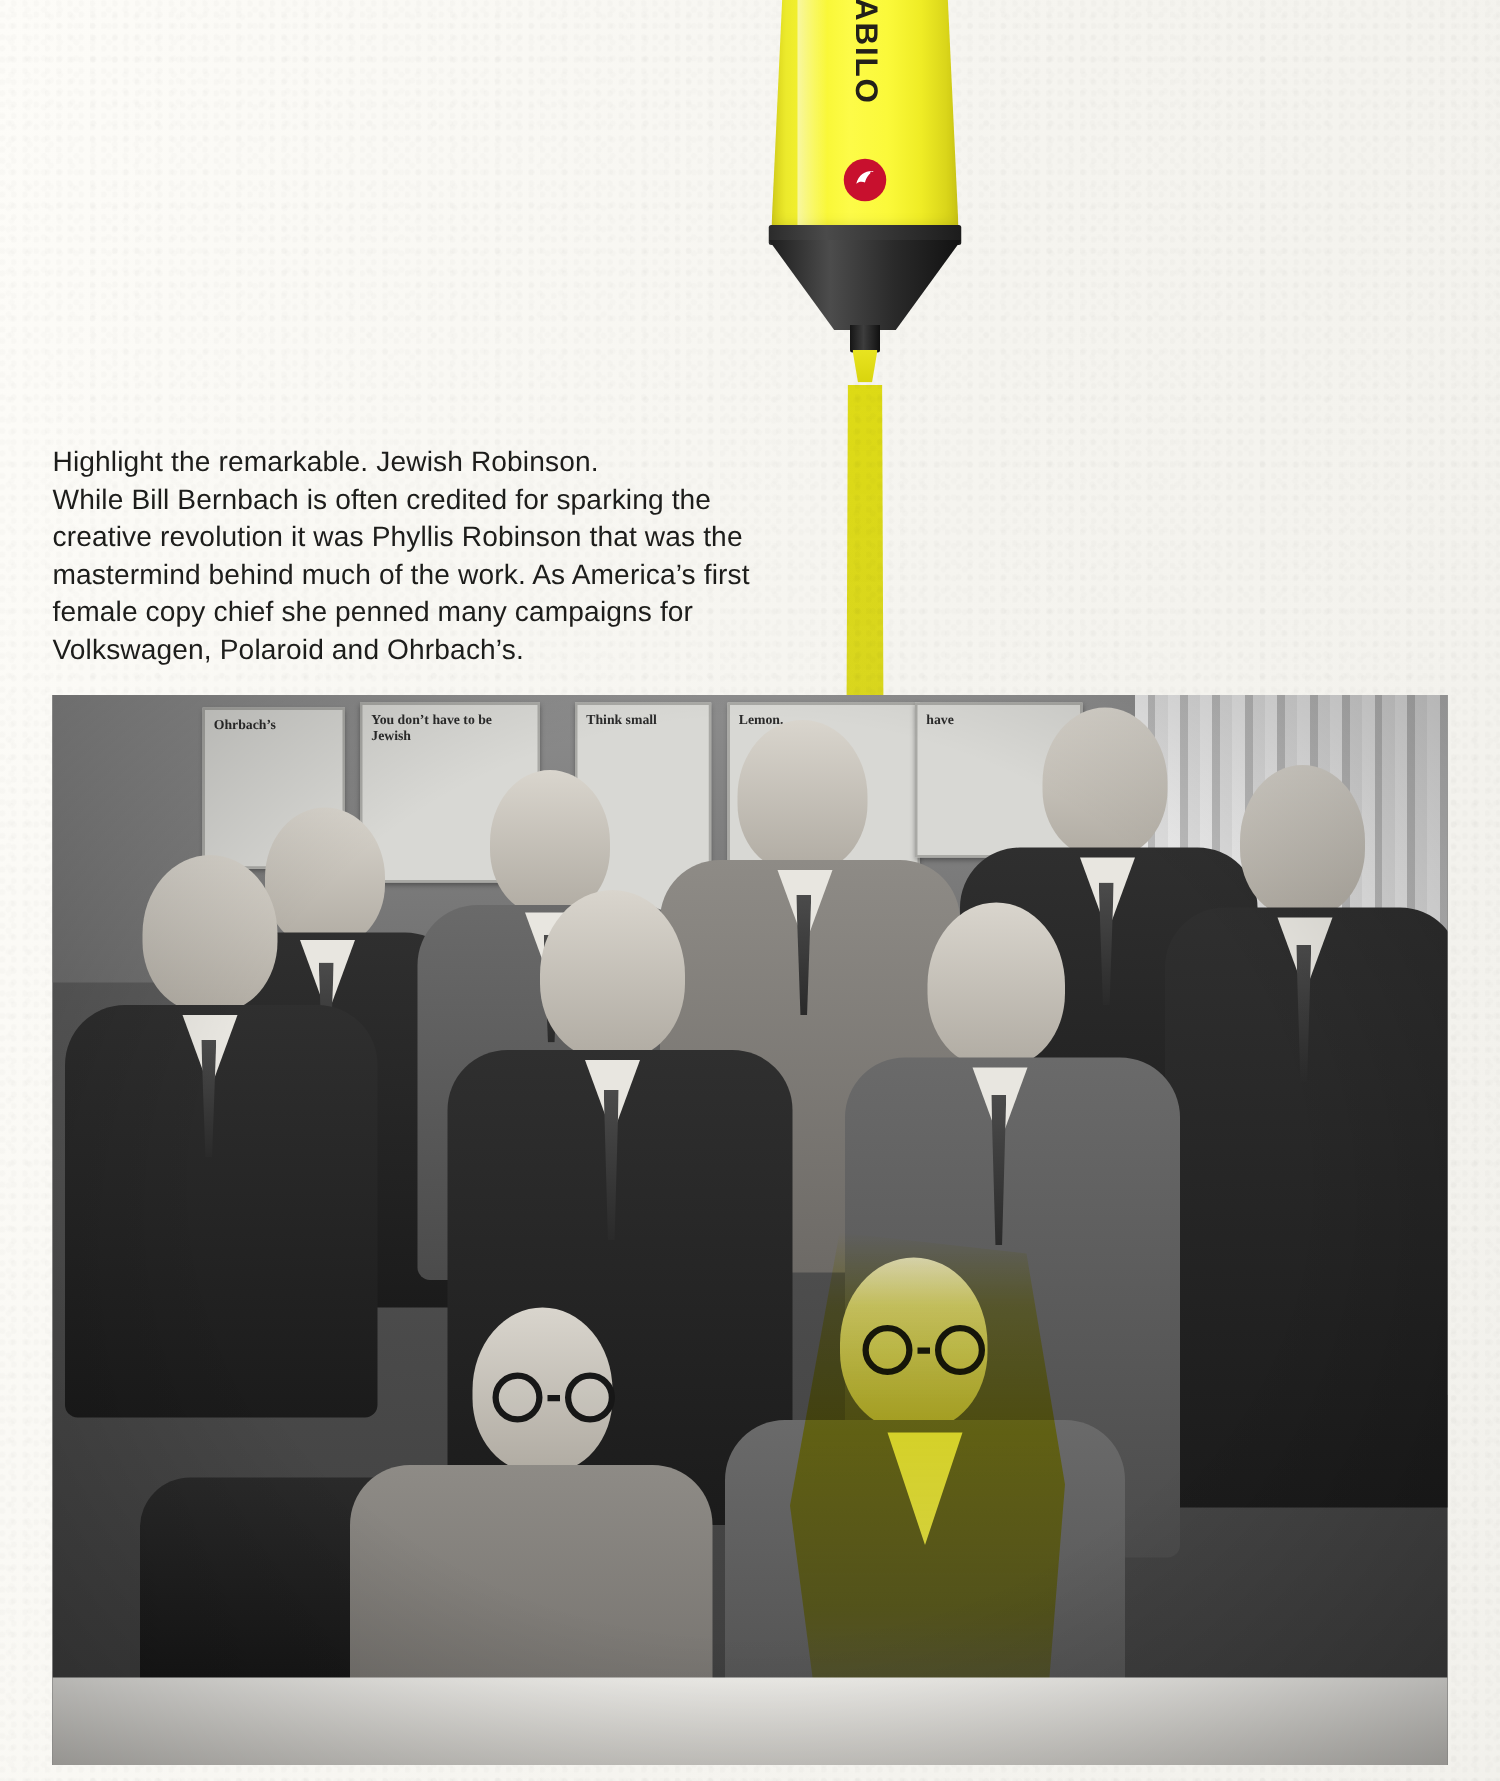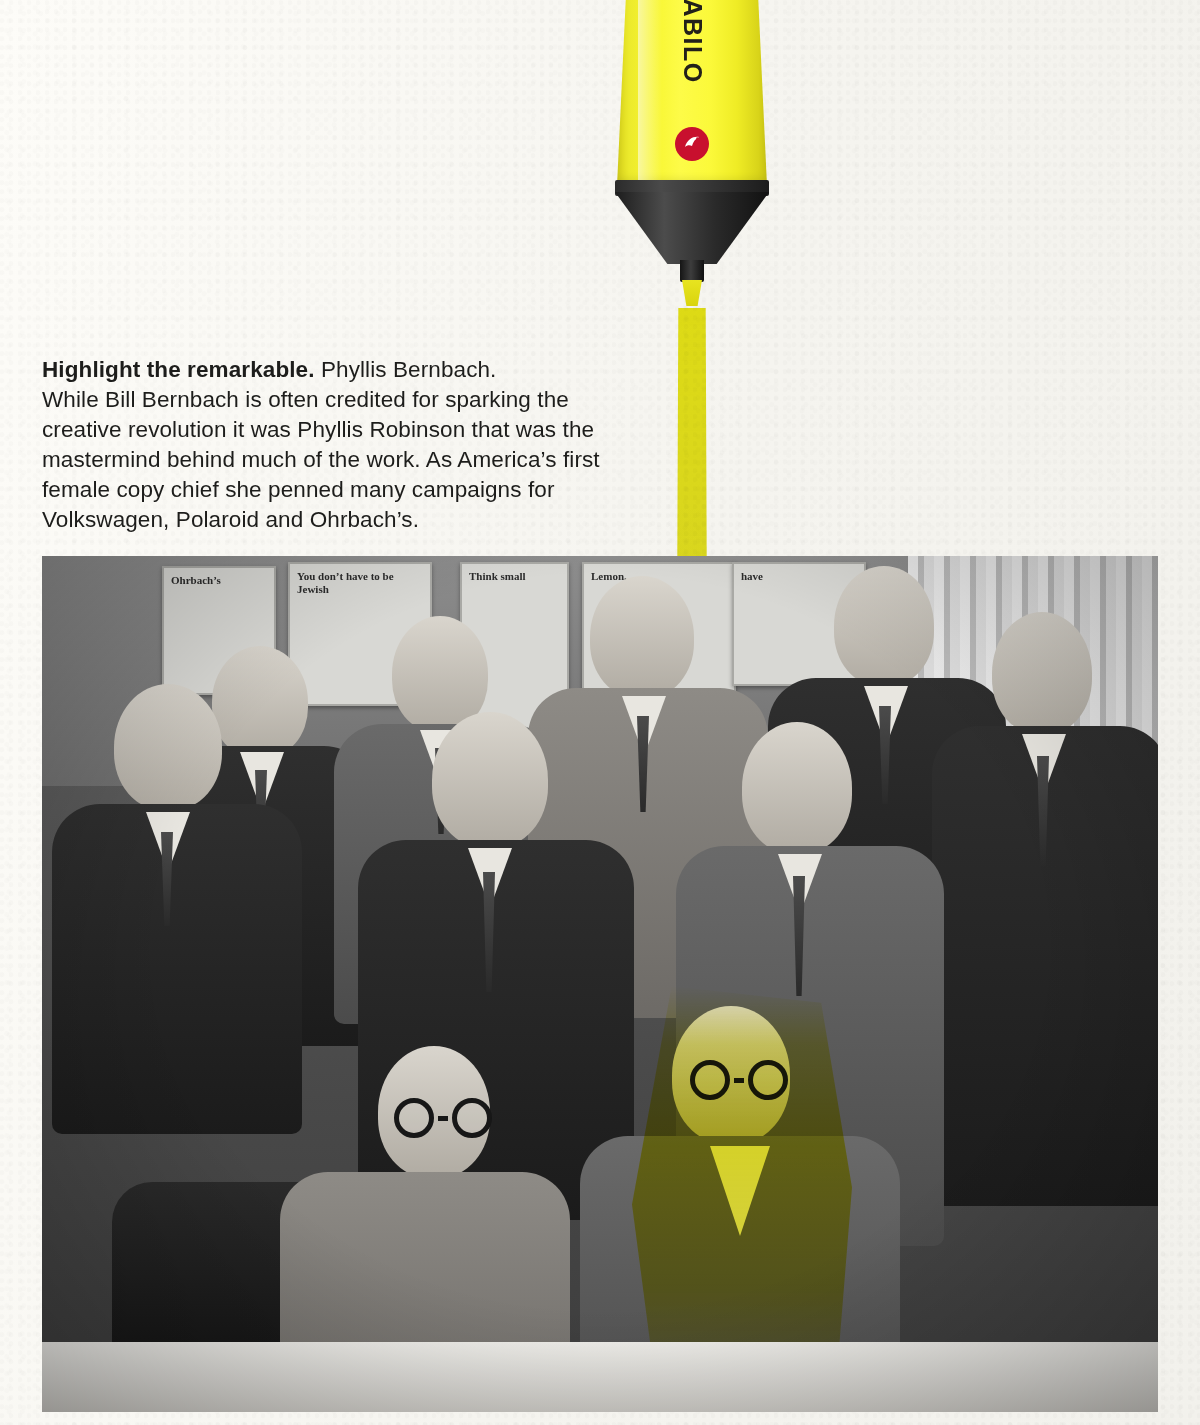--- a/index.html
+++ b/index.html
@@ -156,21 +156,21 @@
     position: absolute;
     left: 42px;
     top: 355px;
     width: 600px;
     font-size: 22.5px;
     line-height: 30px;
     color: #1d1d1b;
     letter-spacing: 0.1px;
   }
   .copy .headline {
-    font-weight: 700;
+    font-weight: 400;
   }
 
   
   .photo {
     position: absolute;
     left: 42px;
     top: 556px;
     width: 1116px;
     height: 856px;
     overflow: hidden;
@@ -318,21 +318,21 @@
     <div class="pen-collar"></div>
     <div class="pen-cone"></div>
     <div class="pen-neck"></div>
     <div class="pen-tip"></div>
   </div>
 
   <div class="stroke"></div>
   <div class="stroke-fade"></div>
 
   <div class="copy">
-    <span class="headline">Highlight the remarkable.</span><span> Phyllis Bernbach.</span><br>
+    <span class="headline">Highlight the remarkable.</span><span> Jewish Robinson.</span><br>
     <span>While Bill Bernbach is often credited for sparking the creative revolution it was Phyllis Robinson that was the mastermind behind much of the work. As America’s first female copy chief she penned many campaigns for Volkswagen, Polaroid and Ohrbach’s.</span>
   </div>
 
   <div class="photo">
     <div class="photo-bg"></div>
     <div class="wall"></div>
     <div class="blinds"></div>
 
     <div class="poster p1">
         <div class="pt">Ohrbach’s</div>

